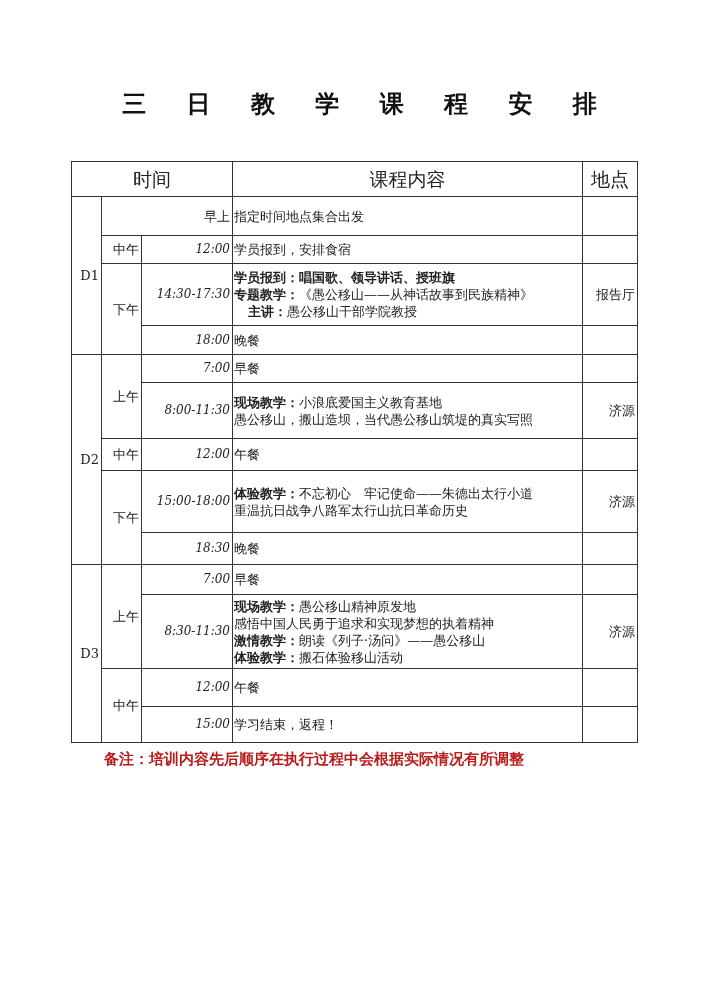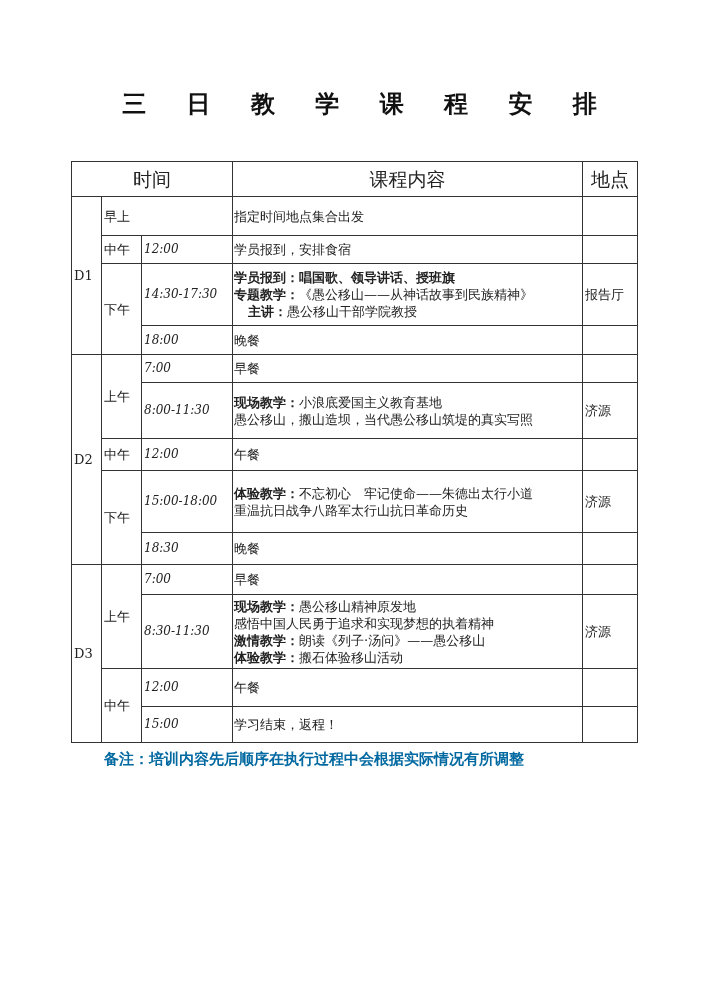--- a/index.html
+++ b/index.html
@@ -1,25 +1,25 @@
 <!DOCTYPE html>
 <html><head>
 <meta charset="utf-8">
 <style>
   html, body { margin:0; padding:0; background:#ffffff; }
   body { width:707px; height:1000px; position:relative; font-family:"DejaVu Serif","Liberation Serif",serif; color:#222; }
   .title { position:absolute; top:88px; left:0; width:707px; text-align:center; font-family:"DejaVu Sans","Liberation Sans",sans-serif; font-size:24px; letter-spacing:16px; font-weight:bold; color:#111; padding-left:28px; box-sizing:border-box; }
   table.sched { position:absolute; left:71px; top:161px; width:566px; border-collapse:collapse; table-layout:fixed; font-size:13px; }
   table.sched td, table.sched th { border:1px solid #333; padding:0 2px; line-height:17px; vertical-align:middle; }
   table.sched th { font-weight:normal; font-family:"DejaVu Sans","Liberation Sans",sans-serif; font-size:19px; }
-  .c { text-align:left; }
+  .c { text-align:right; }
   .content { text-align:left; padding-left:1px !important; }
   .b { font-weight:bold; font-family:"DejaVu Sans","Liberation Sans",sans-serif; }
   .ind { padding-left:14px; display:inline-block; }
-  .note { position:absolute; top:750px; left:104px; font-family:"DejaVu Sans","Liberation Sans",sans-serif; font-size:15px; font-weight:bold; color:#0369a1; }
+  .note { position:absolute; top:750px; left:104px; font-family:"DejaVu Sans","Liberation Sans",sans-serif; font-size:15px; font-weight:bold; color:#b91c1c; }
   .time { font-size:12px;font-style:italic; }
 </style>
 </head>
 <body>
 
 <div class="title">三 日 教 学 课 程 安 排</div>
 
 <table class="sched">
   <colgroup>
     <col style="width:30px">

